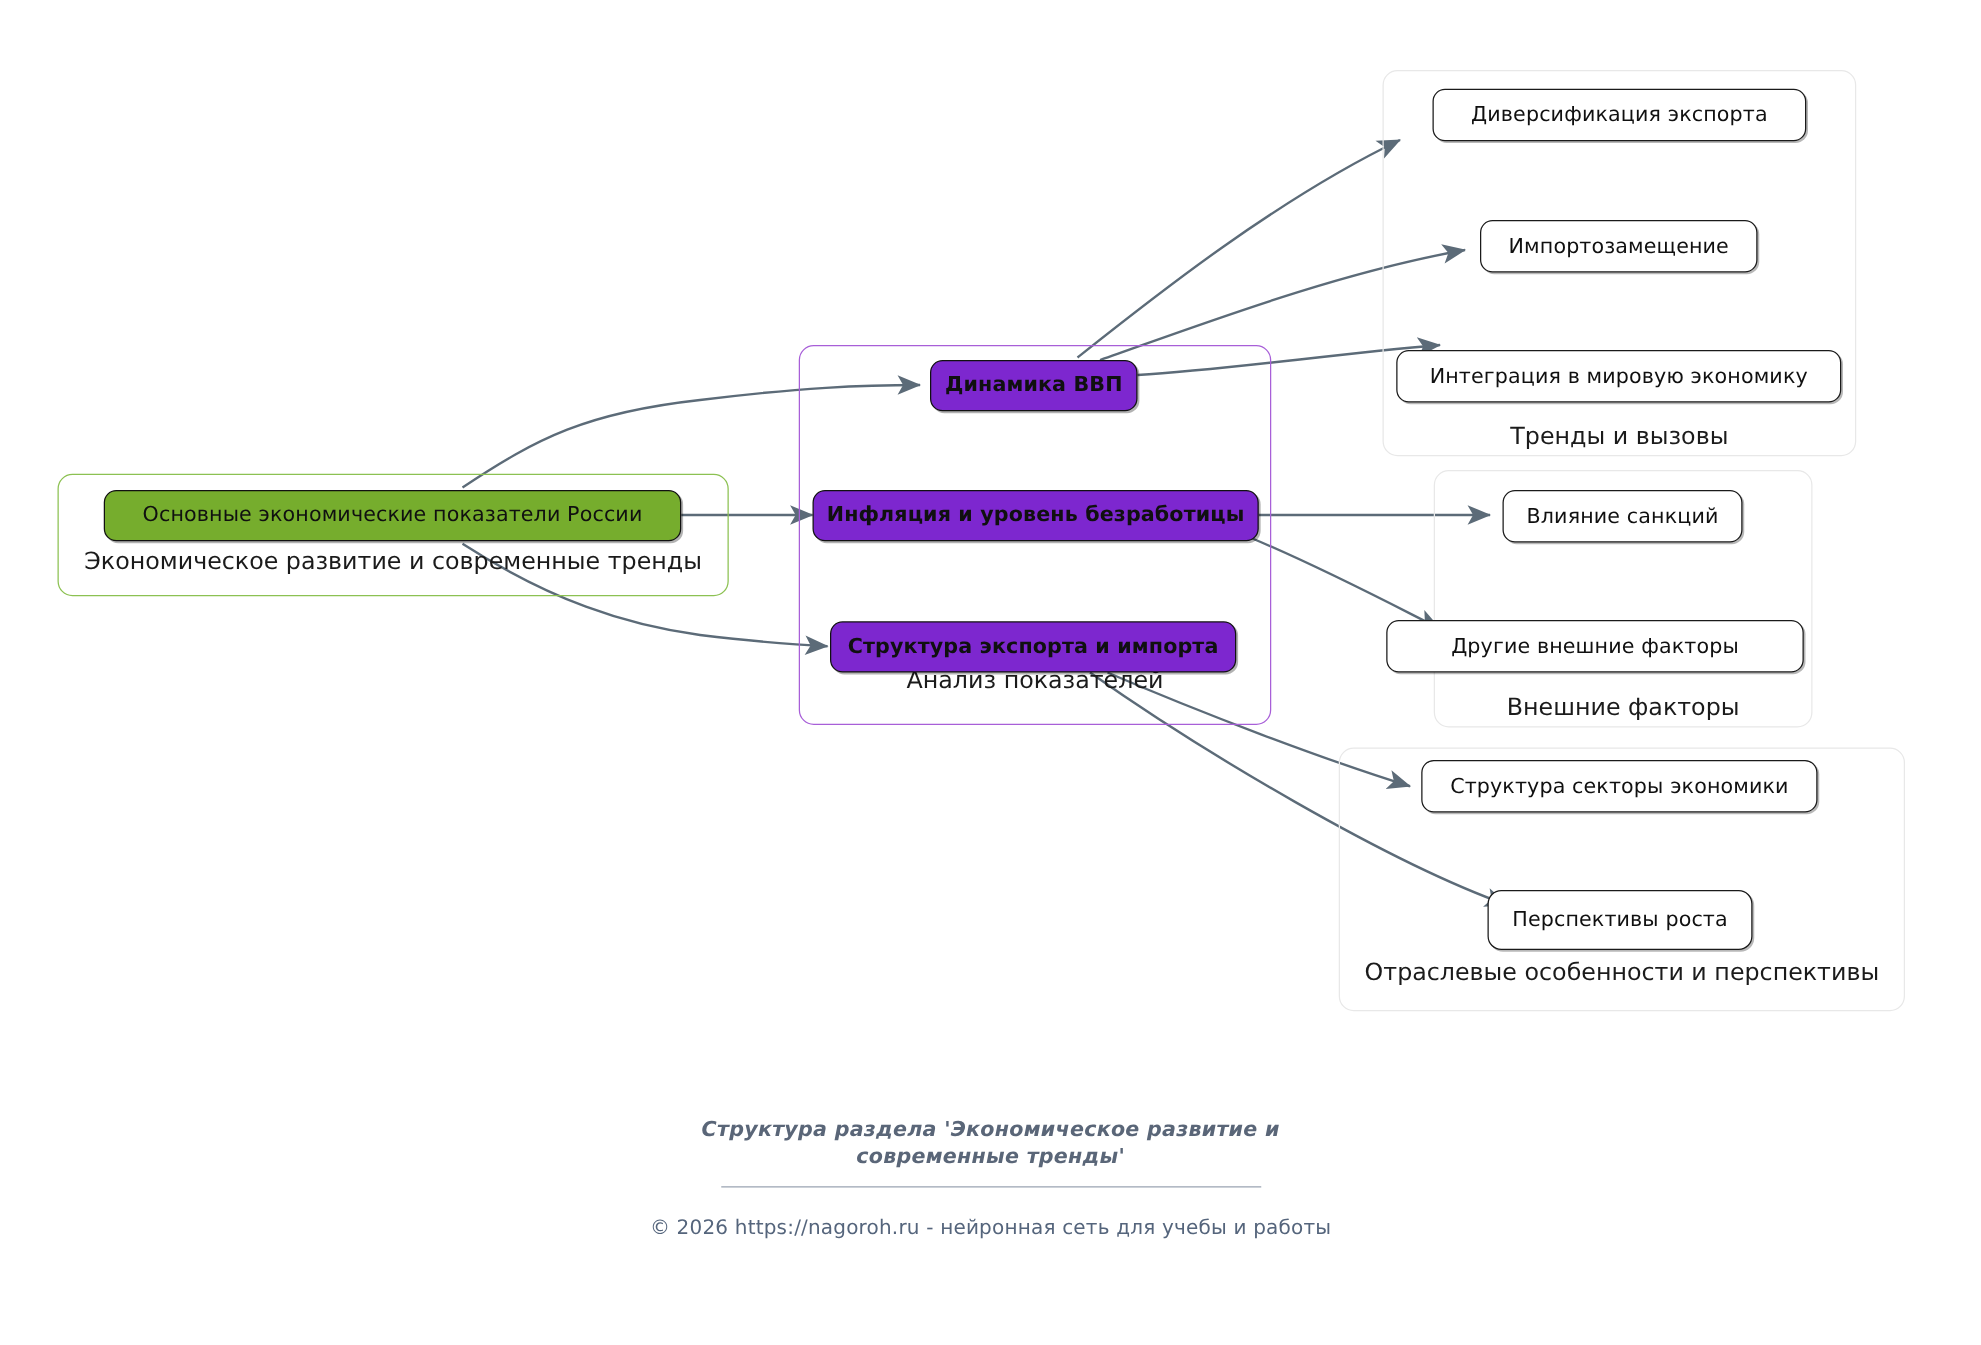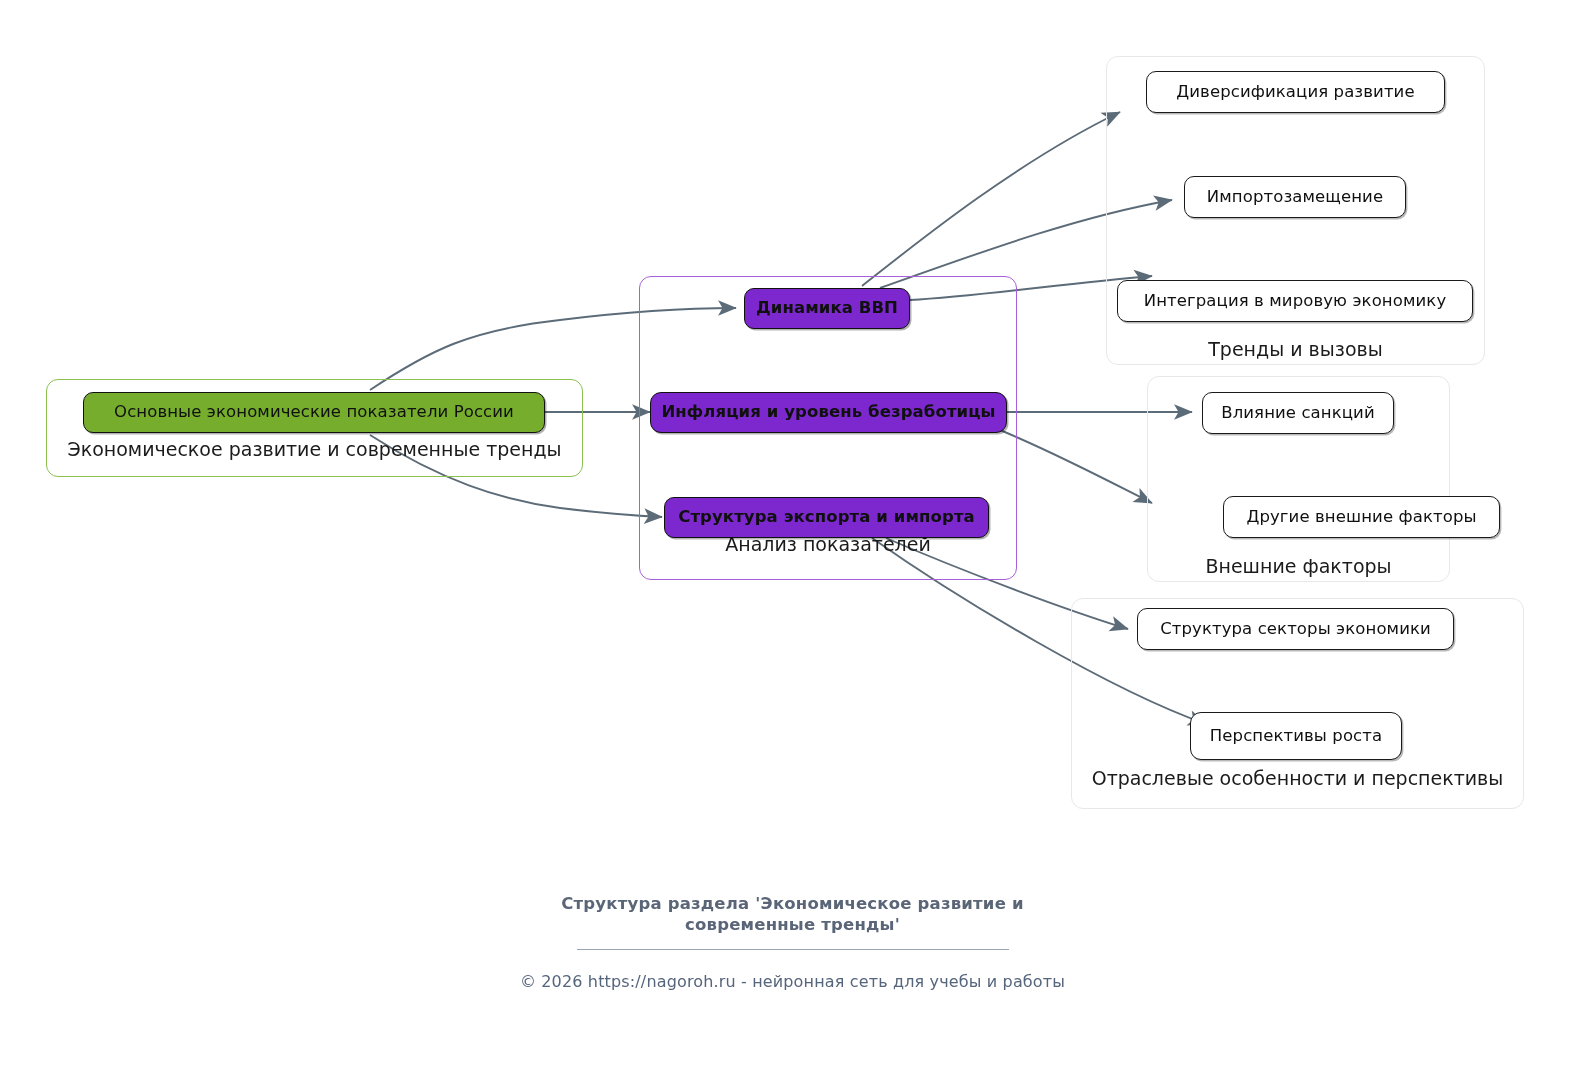--- a/index.html
+++ b/index.html
@@ -159,37 +159,37 @@
   </div>
 
   <div class="cluster plain" style="left:1071px; top:598px; width:453px; height:211px;text-decoration:underline;">
     <div class="cluster-label" style="top:168px;">Отраслевые особенности и перспективы</div>
   </div>
 
   <div class="node root" style="left:83px; top:392px; width:462px; height:41px;">Основные экономические показатели России</div>
 
   <div class="node mid" style="left:744px; top:288px; width:166px; height:41px;">Динамика ВВП</div>
 
-  <div class="node mid" style="left:650px; top:392px; width:357px; height:41px;border-radius:11px;">Инфляция и уровень безработицы</div>
+  <div class="node mid" style="left:650px; top:392px; width:357px; height:41px;">Инфляция и уровень безработицы</div>
 
   <div class="node mid" style="left:664px; top:497px; width:325px; height:41px;">Структура экспорта и импорта</div>
 
-  <div class="node leaf" style="left:1146px; top:71px; width:299px; height:42px;">Диверсификация развитие</div>
+  <div class="node leaf" style="left:1146px; top:71px; width:299px; height:42px;">Диверсификация экспорта</div>
 
   <div class="node leaf" style="left:1184px; top:176px; width:222px; height:42px;">Импортозамещение</div>
 
   <div class="node leaf" style="left:1117px; top:280px; width:356px; height:42px;">Интеграция в мировую экономику</div>
 
   <div class="node leaf" style="left:1202px; top:392px; width:192px; height:42px;">Влияние санкций</div>
 
-  <div class="node leaf" style="left:1223px; top:496px; width:277px; height:42px;">Другие внешние факторы</div>
+  <div class="node leaf" style="left:1109px; top:496px; width:334px; height:42px;">Другие внешние факторы</div>
 
   <div class="node leaf" style="left:1137px; top:608px; width:317px; height:42px;">Структура секторы экономики</div>
 
   <div class="node leaf" style="left:1190px; top:712px; width:212px; height:48px;border-radius:11px;">Перспективы роста</div>
 
   <div id="footer" style="top:893px;">
-    <div id="footer-title" style="max-width:480px; margin:0 auto;">Структура раздела 'Экономическое развитие и современные тренды'</div>
+    <div id="footer-title" style="max-width:480px; margin:0 auto;font-style:italic;">Структура раздела 'Экономическое развитие и современные тренды'</div>
     <div id="footer-rule"></div>
     <div id="footer-copy">© 2026 https://nagoroh.ru - нейронная сеть для учебы и работы</div>
   </div>
 
 </div>
 
 </body></html>

